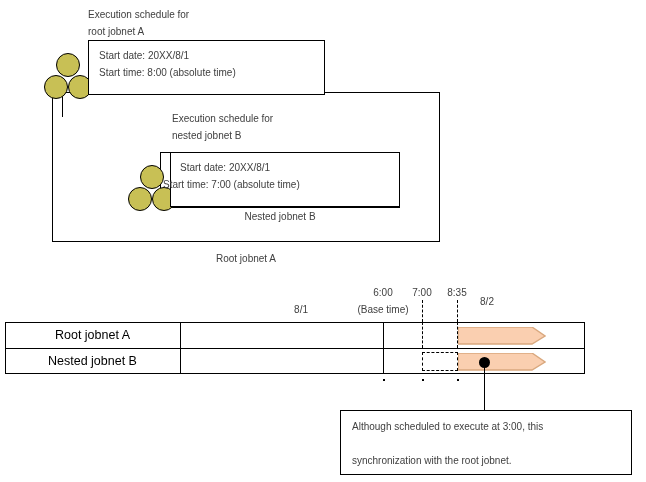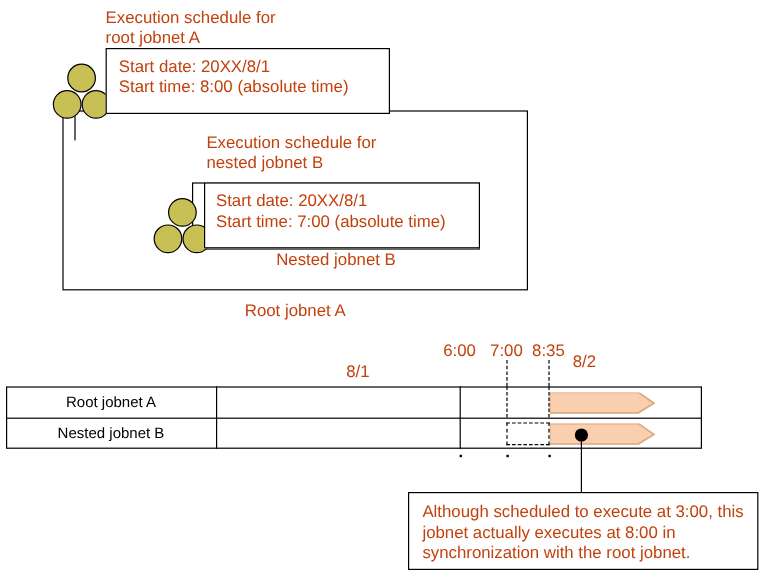--- a/index.html
+++ b/index.html
@@ -14,23 +14,23 @@
   #canvas {
     position: relative;
     width: 646px;
     height: 482px;
     background: #ffffff;
     overflow: hidden;
   }
   .abs { position: absolute; }
   .txt {
     position: absolute;
-    font-size: 14px;
+    font-size: 10px;
     line-height: 17px;
-    color: #c2410c;
+    color: #404040;
     white-space: pre;
   }
   .box {
     position: absolute;
     border: 1.5px solid #000;
     background: #ffffff;
     box-sizing: border-box;
   }
   .plainbox {
     position: absolute;
@@ -115,30 +115,31 @@
   <div class="stem" style="left:62px; top:95px; height:22px; z-index:4;"></div>
   <div class="circle" style="left:44px; top:75px; width:24px; height:24px; z-index:5;"></div>
   <div class="circle" style="left:68px; top:75px; width:24px; height:24px; z-index:5;"></div>
   <div class="circle" style="left:56px; top:53px; width:24px; height:24px; z-index:5;"></div>
 
   <div class="txt" style="left:172px; top:110px;">Execution schedule for</div>
   <div class="txt" style="left:172px; top:127px;">nested jobnet B</div>
 
   <div class="box" style="left:170px; top:152px; width:230px; height:55px; z-index:6;"></div>
   <div class="txt" style="left:180px; top:159px; z-index:7;">Start date: 20XX/8/1</div>
-  <div class="txt" style="left:180px; top:176px; z-index:7;text-align:center;">Start time: 7:00 (absolute time)</div>
+  <div class="txt" style="left:163px; top:176px; z-index:7;text-align:center;">Start time: 7:00 (absolute time)</div>
 
   <div class="circle" style="left:128px; top:187px; width:24px; height:24px; z-index:5;"></div>
   <div class="circle" style="left:152px; top:187px; width:24px; height:24px; z-index:5;"></div>
   <div class="circle" style="left:140px; top:165px; width:24px; height:24px; z-index:5;"></div>
 
   <div class="txt center" style="left:358px; top:284px; width:50px;">6:00</div>
   <div class="txt center" style="left:397px; top:284px; width:50px;">7:00</div>
   <div class="txt center" style="left:432px; top:284px; width:50px;">8:35</div>
 
+  <div class="txt center" style="left:333px; top:301px; width:100px;">(Base time)</div>
 
   <div class="txt center" style="left:258px; top:301px; width:50px;text-align:right;">8/1</div>
   <div class="txt center" style="left:462px; top:293px; width:50px;">8/2</div>
 
   <div class="vdash" style="left:422px; top:300px; height:22px;"></div>
   <div class="vdash" style="left:457px; top:300px; height:22px;"></div>
 
   <div class="plainbox" style="left:5px; top:322px; width:580px; height:52px;"></div>
 
   <div class="hline" style="left:5px; top:348px; width:580px;"></div>
@@ -167,16 +168,15 @@
   <div class="dot" style="left:479px; top:357px; z-index:8;"></div>
 
   <div class="vline" style="left:484px; top:363px; height:47px; z-index:4;"></div>
 
   <div class="tickdot" style="left:383px; top:379px;"></div>
   <div class="tickdot" style="left:422px; top:379px;"></div>
   <div class="tickdot" style="left:457px; top:379px;"></div>
 
   <div class="box" style="left:340px; top:410px; width:292px; height:65px;"></div>
   <div class="txt" style="left:352px; top:418px;">Although scheduled to execute at 3:00, this</div>
-  <div class="txt" style="left:352px; top:435px;">jobnet actually executes at 8:00 in</div>
   <div class="txt" style="left:352px; top:452px;text-align:center;">synchronization with the root jobnet.</div>
 
 </div>
 
 </body></html>

